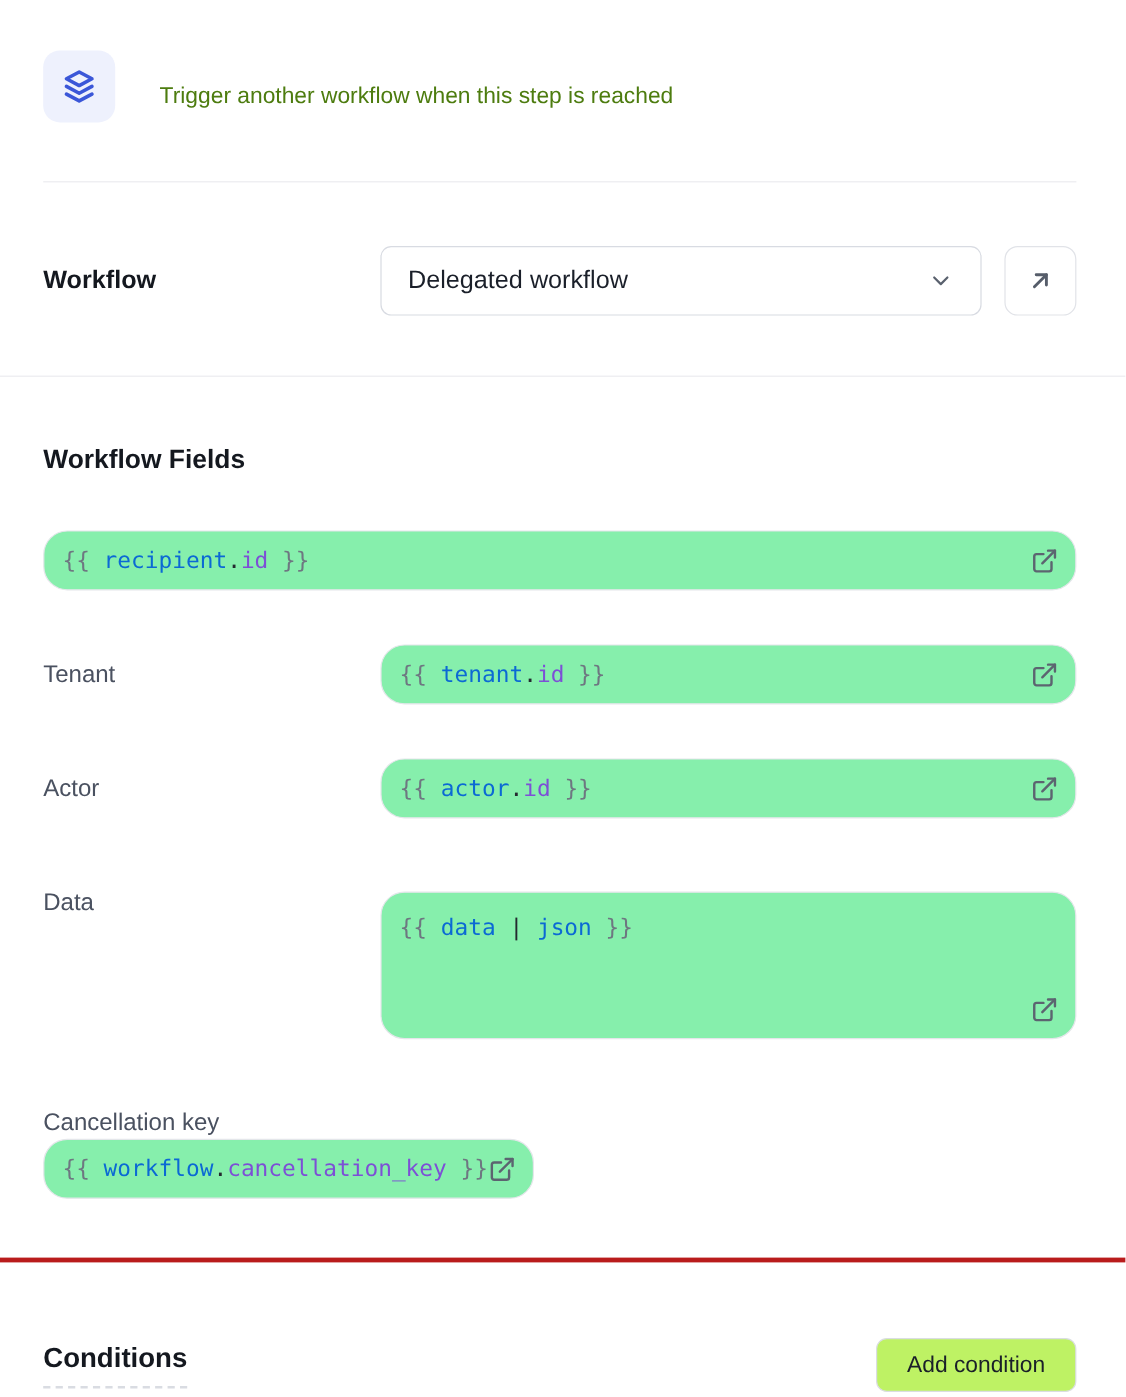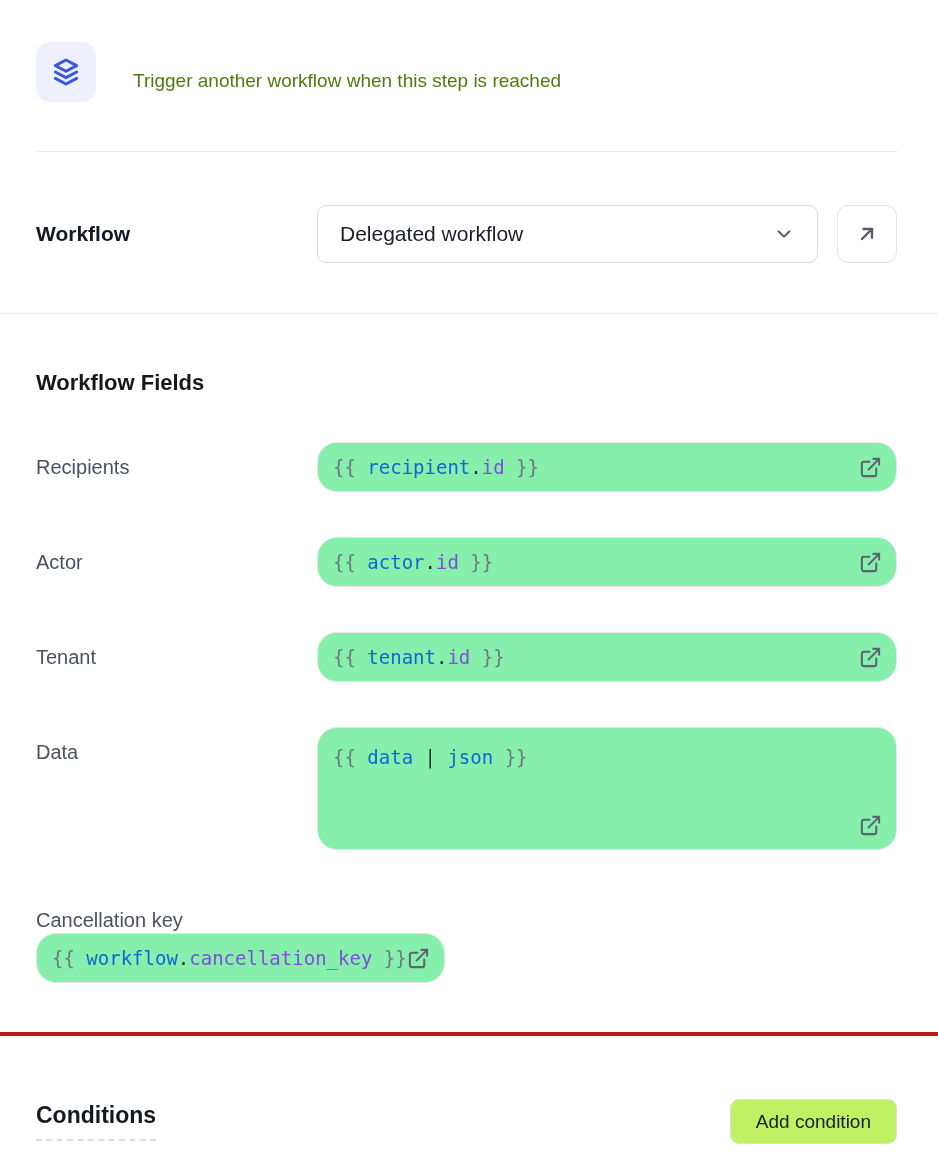--- a/index.html
+++ b/index.html
@@ -59,21 +59,21 @@
     background: #86efac; display: flex; align-items: center; padding: 0 14px 0 15px;
   }
   .field-input .code {
     flex: 1 1 auto;
     font-family: "DejaVu Sans Mono", "Liberation Mono", monospace;
     font-size: 19px; line-height: 48px; white-space: pre;
   }
   .ext-icon { flex: 0 0 auto; display: flex; cursor: pointer; }
   .field-input.tall {
     height: 123px; flex-direction: column; align-items: stretch;
-    padding: 10px 14px 12px 15px; justify-content: space-between;
+    padding: 10px 14px 12px 15px; justify-content: space-between; margin-top: 16px;
   }
   .field-input.tall .code { flex: 0 0 auto; line-height: 30px; padding-top: 4px; }
   .field-input.tall .ext-icon { align-self: flex-end; }
 
   
   .conditions-section { padding: 63px 41px 0 36px; }
   .conditions-row { display: flex; align-items: center; justify-content: space-between; }
   .conditions-heading {
     font-size: 23px; font-weight: 700; color: #14181f;
     border-bottom: 2px dashed #d9dce2; padding-bottom: 10px;
@@ -128,51 +128,50 @@
         </span>
       </div>
     </div>
   </div>
 
   <div class="fields-section">
     <div class="section-heading">Workflow Fields</div>
     <div class="fields-list">
 
       <div class="field-row">
-        <div class="field-label">Recipients</div>
         <div class="field-input">
           <code class="code"><span style="color: rgb(110, 119, 129);">{{ </span><span style="color: rgb(11, 105, 212);">recipient</span><span style="color: rgb(36, 41, 47);">.</span><span style="color: rgb(125, 79, 214);">id</span><span style="color: rgb(110, 119, 129);"> }}</span></code>
           <span class="ext-icon">
             <svg width="23" height="23" viewBox="0 0 24 24" fill="none" stroke="#5c6470" stroke-width="2.1" stroke-linecap="round" stroke-linejoin="round">
               <path d="M18 13v6a2 2 0 0 1-2 2H5a2 2 0 0 1-2-2V8a2 2 0 0 1 2-2h6"></path>
               <polyline points="15 3 21 3 21 9"></polyline>
               <line x1="10" y1="14" x2="21" y2="3"></line>
             </svg>
           </span>
         </div>
       </div>
 
       <div class="field-row">
+        <div class="field-label">Tenant</div>
+        <div class="field-input">
+          <code class="code"><span style="color: rgb(110, 119, 129);">{{ </span><span style="color: rgb(11, 105, 212);">tenant</span><span style="color: rgb(36, 41, 47);">.</span><span style="color: rgb(125, 79, 214);">id</span><span style="color: rgb(110, 119, 129);"> }}</span></code>
+          <span class="ext-icon">
+            <svg width="23" height="23" viewBox="0 0 24 24" fill="none" stroke="#5c6470" stroke-width="2.1" stroke-linecap="round" stroke-linejoin="round">
+              <path d="M18 13v6a2 2 0 0 1-2 2H5a2 2 0 0 1-2-2V8a2 2 0 0 1 2-2h6"></path>
+              <polyline points="15 3 21 3 21 9"></polyline>
+              <line x1="10" y1="14" x2="21" y2="3"></line>
+            </svg>
+          </span>
+        </div>
+      </div>
+
+      <div class="field-row">
         <div class="field-label">Actor</div>
         <div class="field-input">
           <code class="code"><span style="color: rgb(110, 119, 129);">{{ </span><span style="color: rgb(11, 105, 212);">actor</span><span style="color: rgb(36, 41, 47);">.</span><span style="color: rgb(125, 79, 214);">id</span><span style="color: rgb(110, 119, 129);"> }}</span></code>
-          <span class="ext-icon">
-            <svg width="23" height="23" viewBox="0 0 24 24" fill="none" stroke="#5c6470" stroke-width="2.1" stroke-linecap="round" stroke-linejoin="round">
-              <path d="M18 13v6a2 2 0 0 1-2 2H5a2 2 0 0 1-2-2V8a2 2 0 0 1 2-2h6"></path>
-              <polyline points="15 3 21 3 21 9"></polyline>
-              <line x1="10" y1="14" x2="21" y2="3"></line>
-            </svg>
-          </span>
-        </div>
-      </div>
-
-      <div class="field-row">
-        <div class="field-label">Tenant</div>
-        <div class="field-input">
-          <code class="code"><span style="color: rgb(110, 119, 129);">{{ </span><span style="color: rgb(11, 105, 212);">tenant</span><span style="color: rgb(36, 41, 47);">.</span><span style="color: rgb(125, 79, 214);">id</span><span style="color: rgb(110, 119, 129);"> }}</span></code>
           <span class="ext-icon">
             <svg width="23" height="23" viewBox="0 0 24 24" fill="none" stroke="#5c6470" stroke-width="2.1" stroke-linecap="round" stroke-linejoin="round">
               <path d="M18 13v6a2 2 0 0 1-2 2H5a2 2 0 0 1-2-2V8a2 2 0 0 1 2-2h6"></path>
               <polyline points="15 3 21 3 21 9"></polyline>
               <line x1="10" y1="14" x2="21" y2="3"></line>
             </svg>
           </span>
         </div>
       </div>
 

